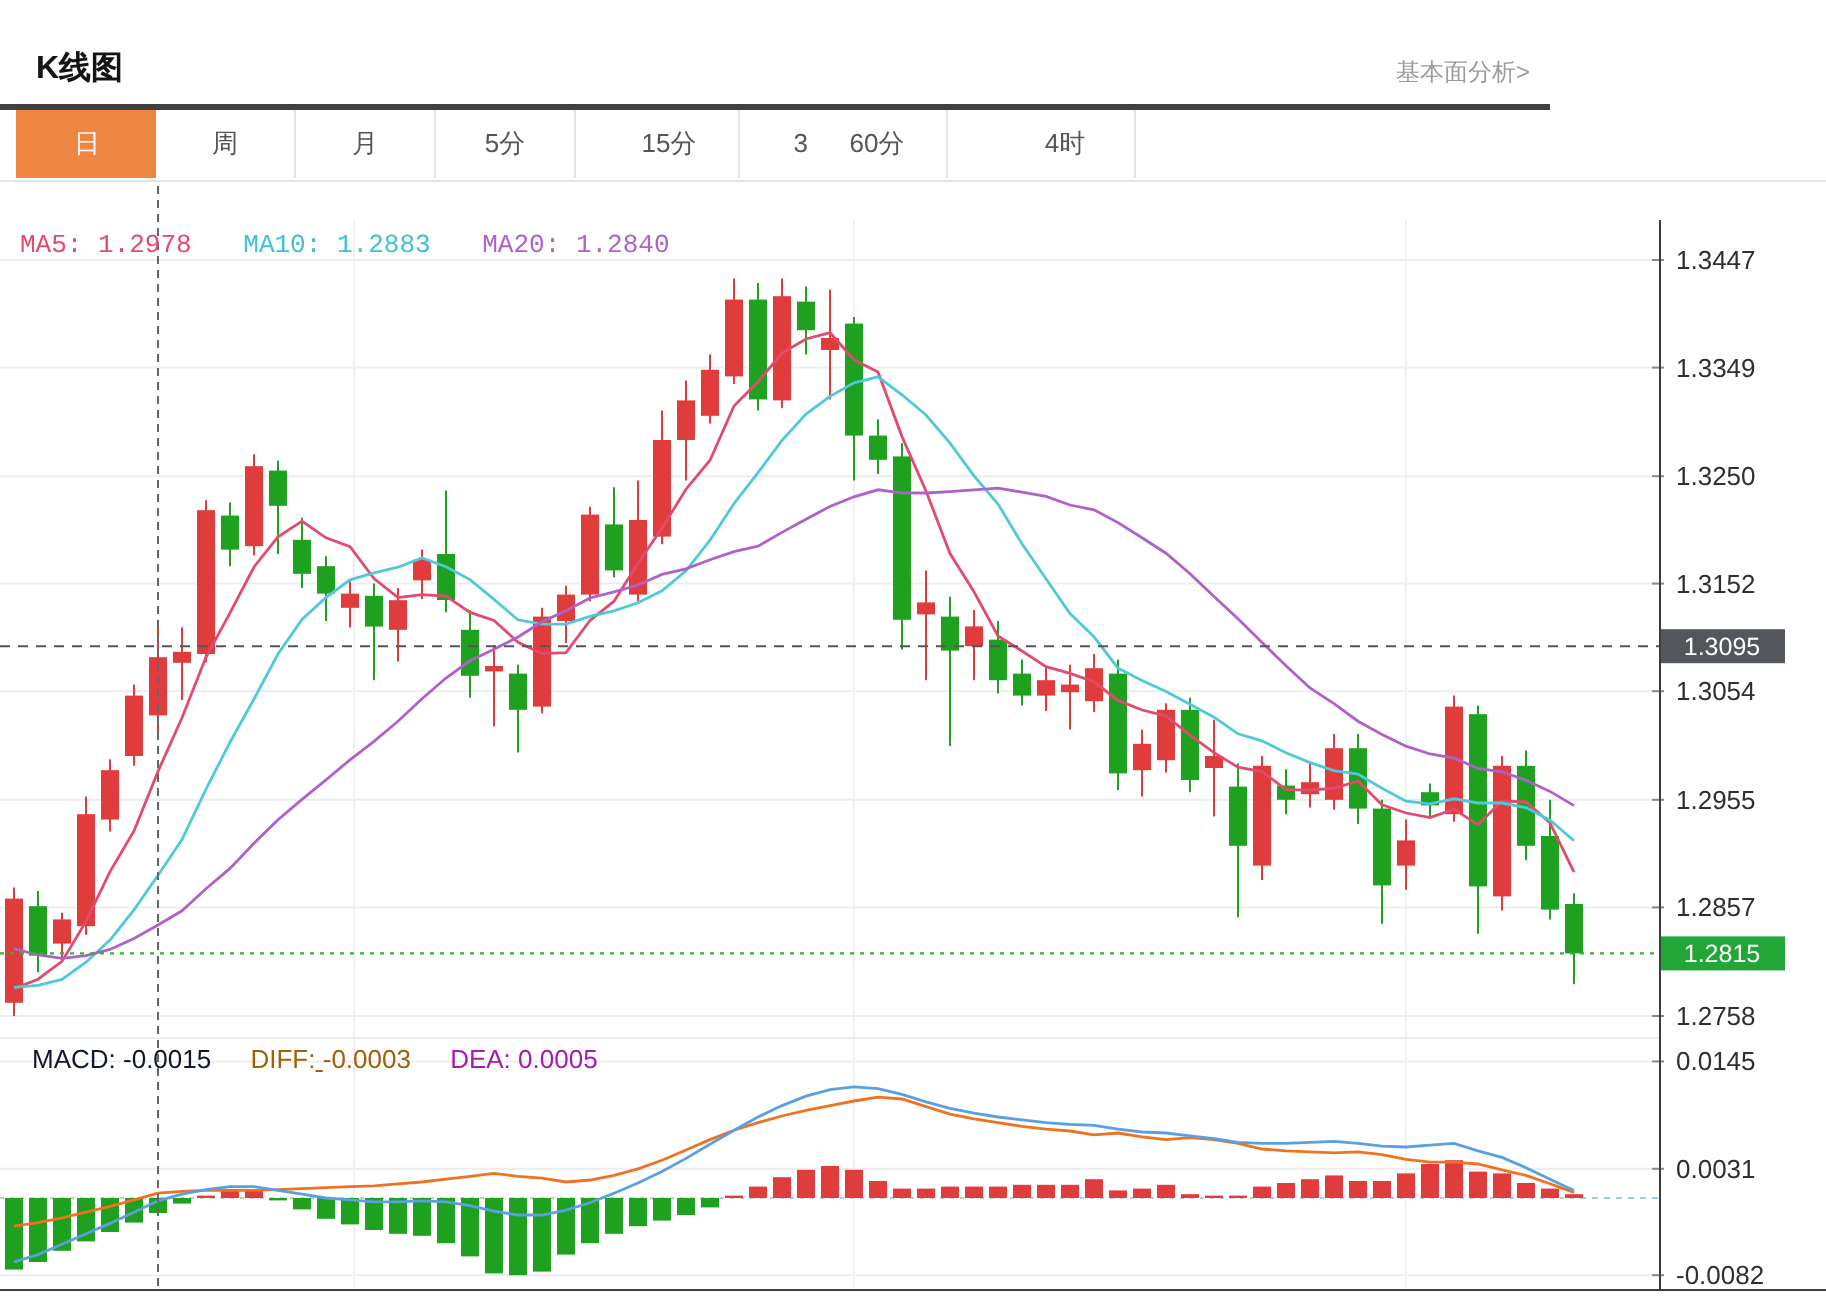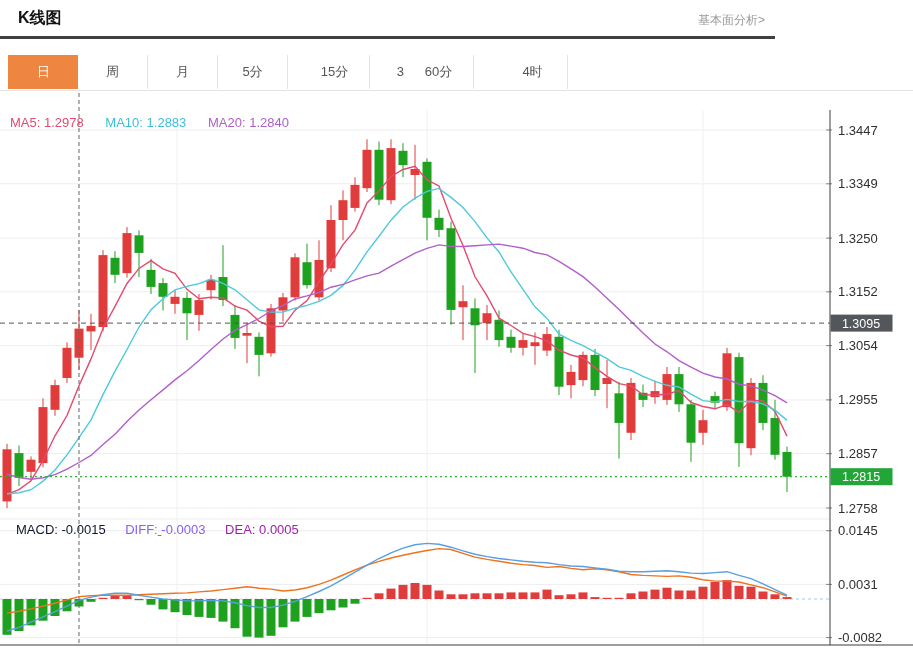--- a/index.html
+++ b/index.html
@@ -1,34 +1,34 @@
 <!DOCTYPE html>
 <html><head>
 <meta charset="utf-8">
 <style>
   html,body{margin:0;padding:0;background:#fff;font-family:"Liberation Sans","DejaVu Sans",sans-serif;}
   #app{position:relative;width:913px;height:652px;background:#fff;overflow:hidden;}
-  .header{position:absolute;left:0;top:0;width:775px;height:36px;border-bottom:3px solid #404040;background:#fff;z-index:3;}
+  .header{position:absolute;left:0;top:16px;width:775px;height:36px;border-bottom:3px solid #404040;background:#fff;z-index:3;}
   .title{position:absolute;left:18px;top:8px;font-size:16px;font-weight:bold;color:#141414;}
   .fund-link{position:absolute;right:10px;top:12px;font-size:12px;color:#9a9a9a;cursor:pointer;text-align:right;}
   .tabbar{position:absolute;left:0;top:55px;width:913px;height:35px;border-bottom:1px solid #e3e3e3;background:#fff;z-index:3;}
   .tab{position:absolute;top:0;width:69px;height:34px;line-height:34px;text-align:center;font-size:13px;color:#555;background:#fff;border-right:1px solid #e3e3e3;cursor:pointer;}
   .tab:first-child{border-left:1px solid #e3e3e3;}
   .tab.active{background:#ee8540;color:#fff;border-color:#ee8540;}
   .inforow{position:absolute;z-index:4;font-size:13px;white-space:nowrap;}
   .inforow span{display:inline-block;}
   .ohlc-row{left:16px;top:97px;}
   .ohlc-row .lbl{color:#333;margin-right:2px;}
   .ohlc-row .val{color:#e03c3c;margin-right:16px;}
-  .ma-row{left:10px;top:115px;}
+  .ma-row{left:10px;top:115px;font-family:Liberation Mono, monospace;}
   .ma-row .item{margin-right:18px;}
   .ma5{color:#e34a6f;} .ma10{color:#3ec0d8;} .ma20{color:#b060c8;}
   .macd-row{left:16px;top:522px;}
   .macd-row .item{margin-right:16px;}
-  .c-macd{color:#0f172a;} .c-diff{color:#8b5cf6;text-decoration:underline;} .c-dea{color:#a21caf;}
+  .c-macd{color:#0f172a;} .c-diff{color:#a16207;text-decoration:underline;} .c-dea{color:#a21caf;}
   svg{position:absolute;left:0;top:0;z-index:1;}
 </style>
 </head>
 <body>
 
 <div id="app">
 
   <div class="header">
     <div class="title">K线图</div>
     <div class="fund-link">基本面分析&gt;</div>

